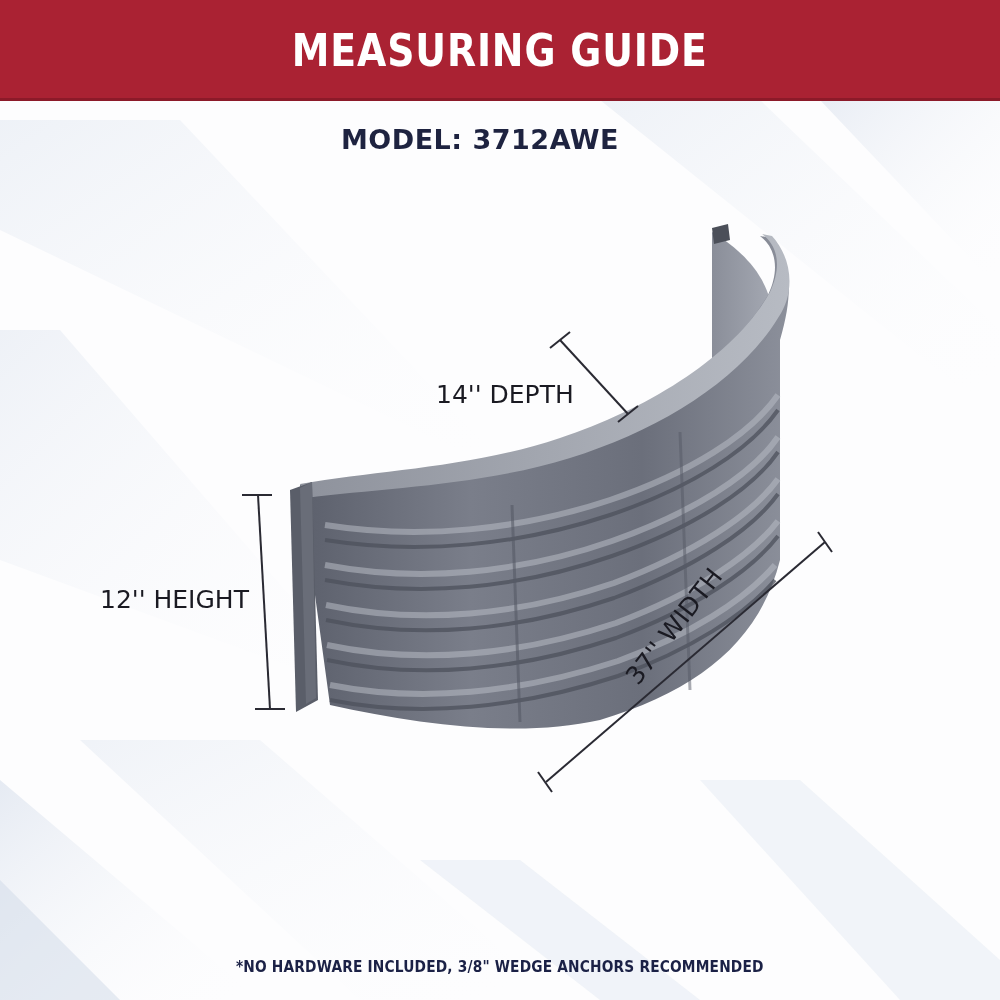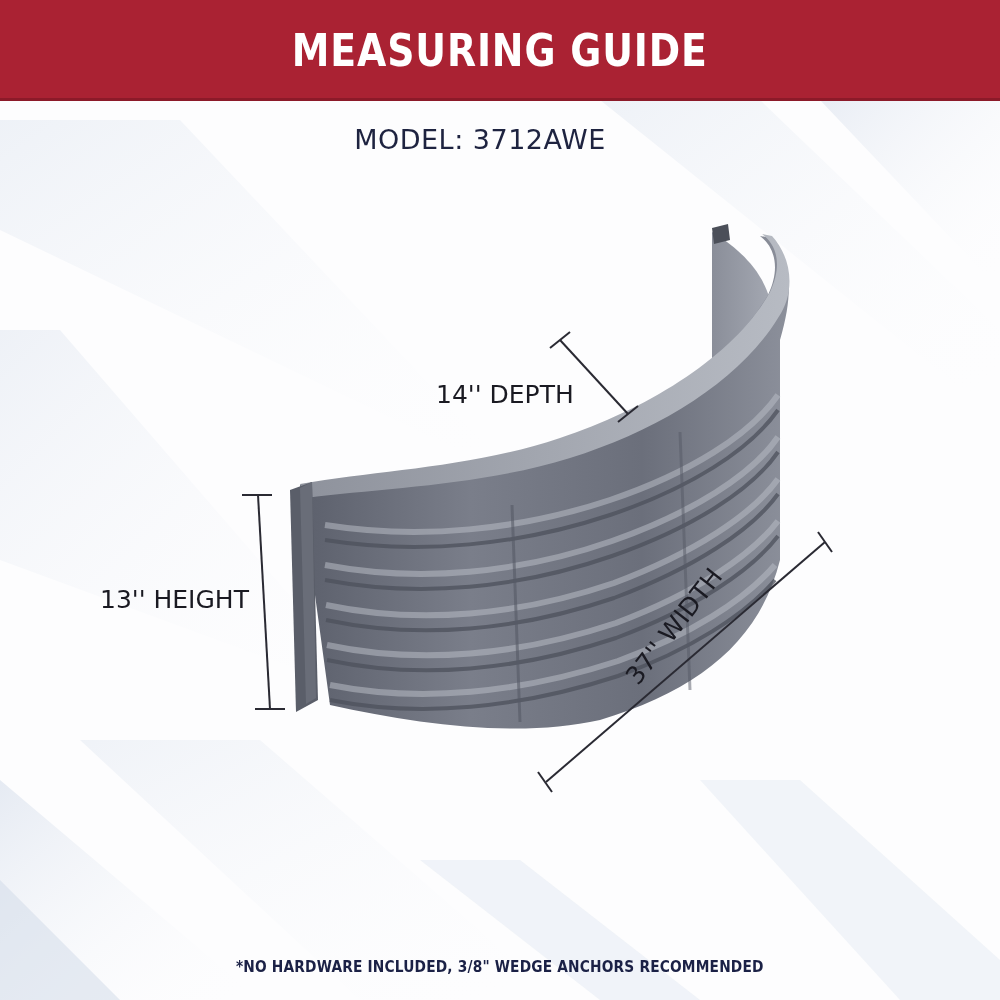--- a/index.html
+++ b/index.html
@@ -18,21 +18,21 @@
   }
   .header-title {
     color: #ffffff; font-family: "DejaVu Sans", sans-serif;
     font-weight: bold; font-size: 44px; letter-spacing: 1px;
     transform: scaleX(0.86); margin-top: 2px;
   }
   .model-label {
     position: absolute; left: 0; width: 960px; top: 124px;
     text-align: center; z-index: 3;
     color: #1e2340; font-size: 27px; letter-spacing: 0.5px;
-    font-family: "DejaVu Sans", sans-serif; font-weight: normal;
+    font-family: "DejaVu Sans", sans-serif; font-weight: bold;
   }
   .product { position: absolute; left: 0; top: 0; z-index: 2; }
   .dim-label {
     position: absolute; z-index: 3; color: #1a1a22;
     font-family: "DejaVu Sans", sans-serif; font-size: 25px; white-space: nowrap;
   }
   .depth-label { left: 436px; top: 380px; }
   .height-label { left: 100px; top: 585px; }
   .width-label {
     left: 620px; top: 672px; transform: rotate(-52deg); transform-origin: left top;
@@ -145,18 +145,18 @@
 
     <g>
       <line x1="546" y1="782" x2="825" y2="542"></line>
       <line x1="538" y1="772" x2="552" y2="792"></line>
       <line x1="818" y1="532" x2="832" y2="552"></line>
     </g>
   </g>
 </svg>
 
 <div class="dim-label depth-label">14'' DEPTH</div>
-<div class="dim-label height-label">13'' HEIGHT</div>
+<div class="dim-label height-label">12'' HEIGHT</div>
 <div class="dim-label width-label">37'' WIDTH</div>
 
 <div class="footnote">
   <span>*NO HARDWARE INCLUDED, 3/8" WEDGE ANCHORS RECOMMENDED</span>
 </div>
 
 </body></html>

